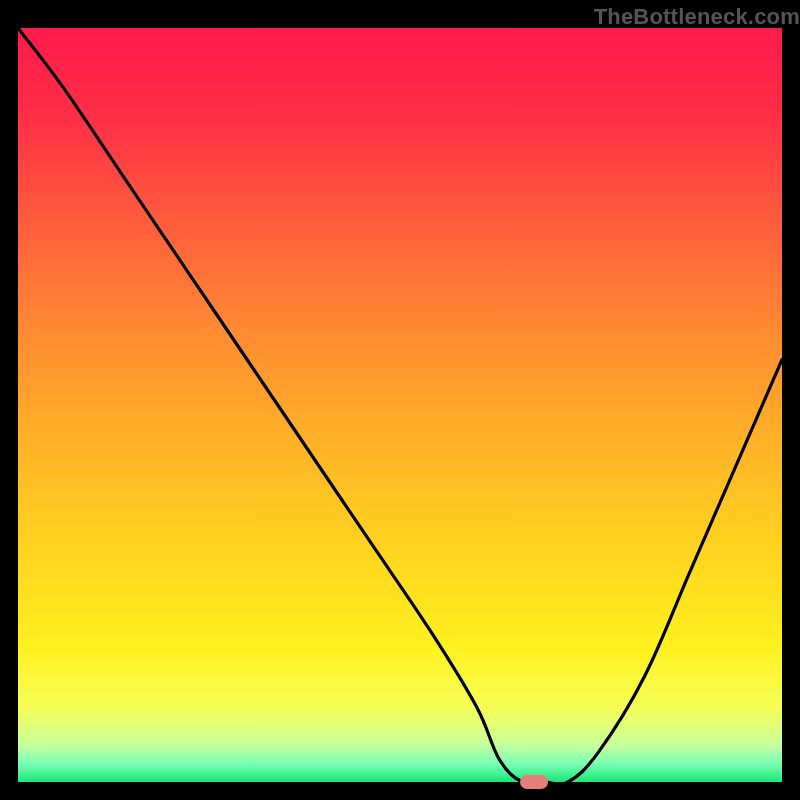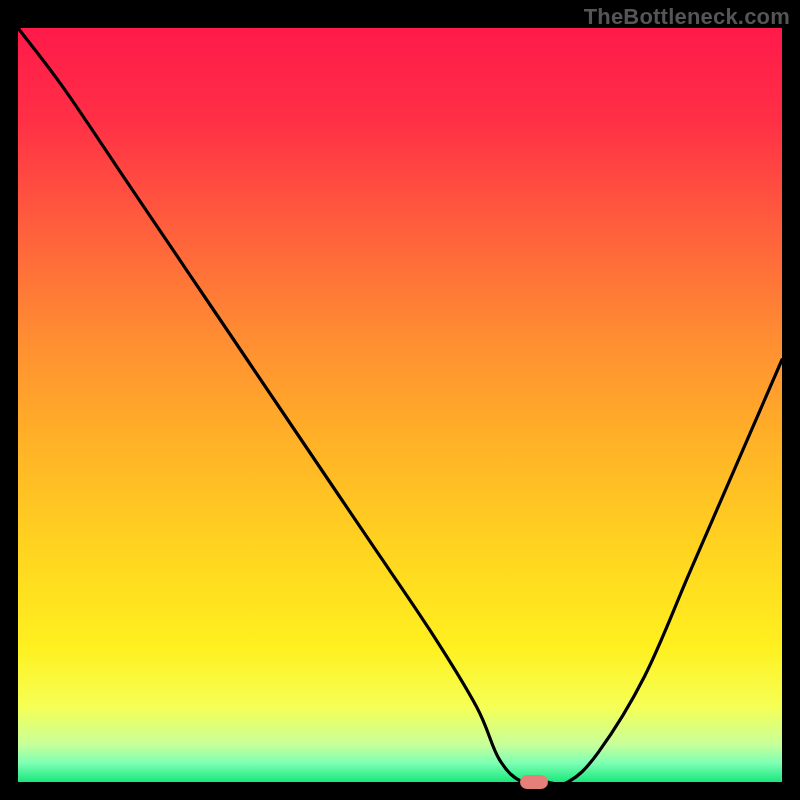--- a/index.html
+++ b/index.html
@@ -13,21 +13,21 @@
   }
   .frame {
     position: relative;
     width: 800px;
     height: 800px;
     background: #000;
   }
   .watermark {
     position: absolute;
     top: 4px;
-    right: 10px;
+    right: 0;
     color: #555;
     font-size: 22px;
     font-weight: 600;
     letter-spacing: 0.2px;
     z-index: 10;
     user-select: none;
   }
   .plot {
     position: absolute;
     left: 18px;

